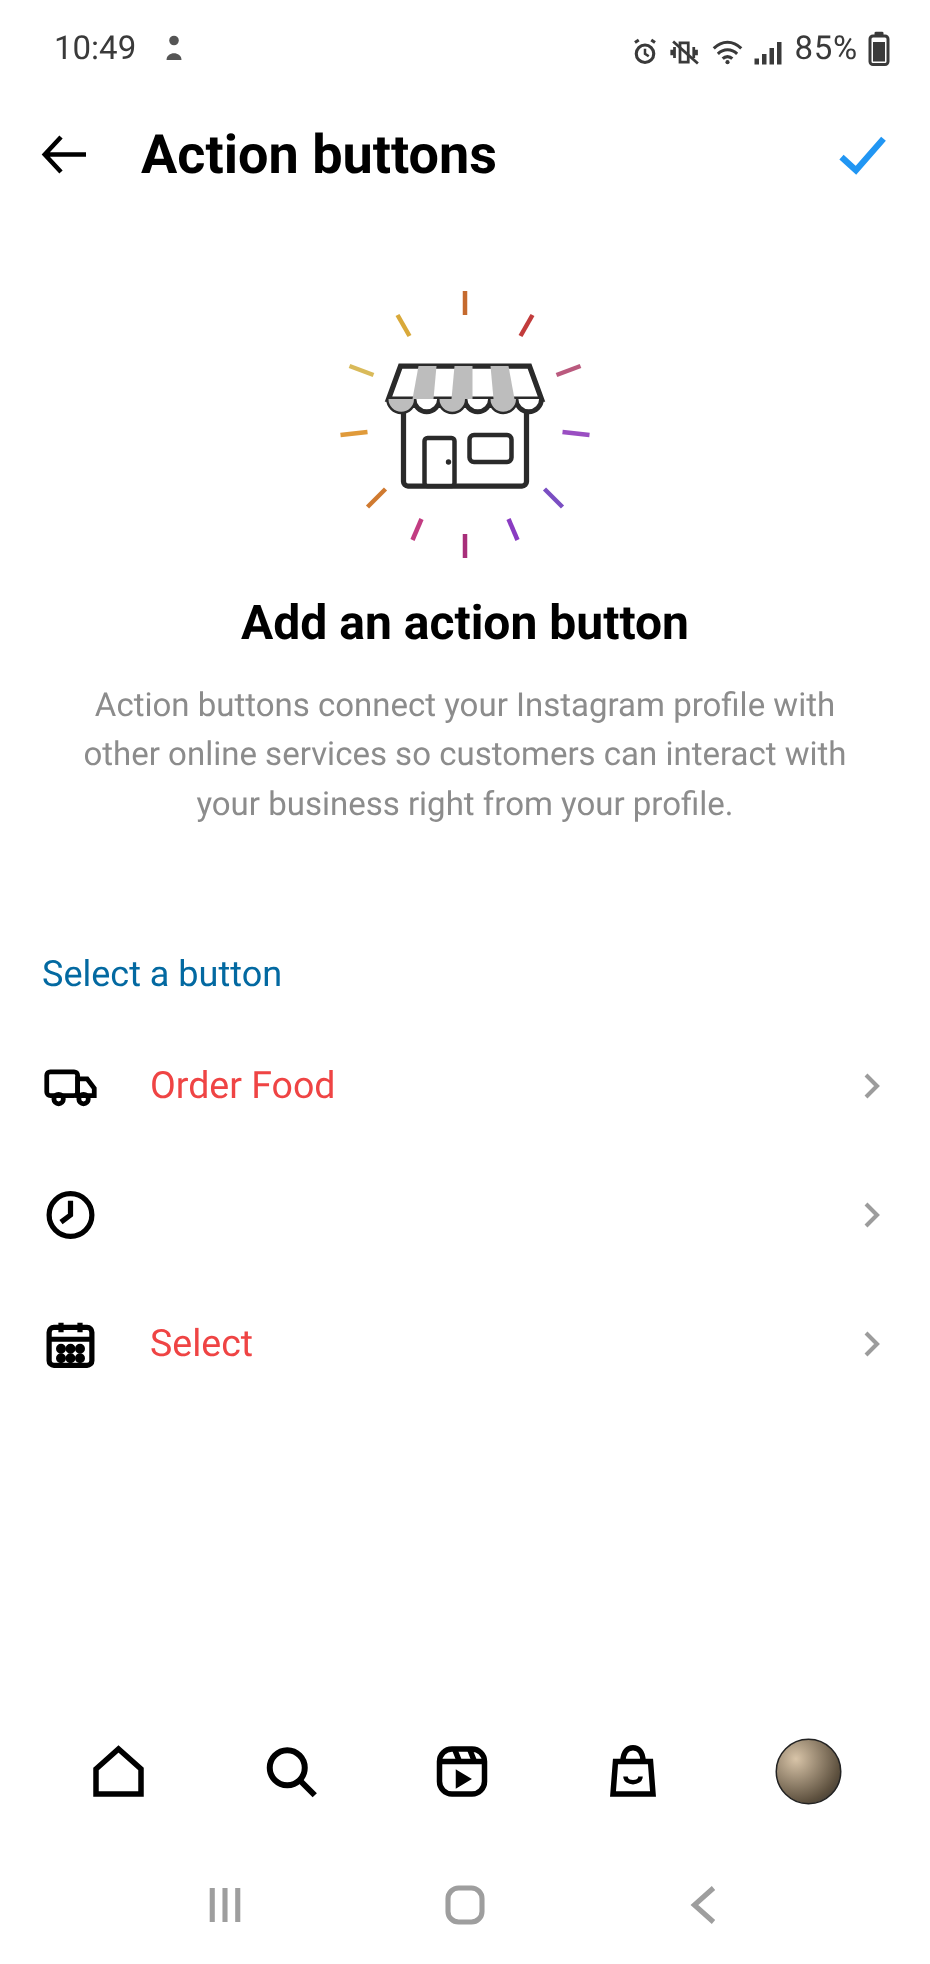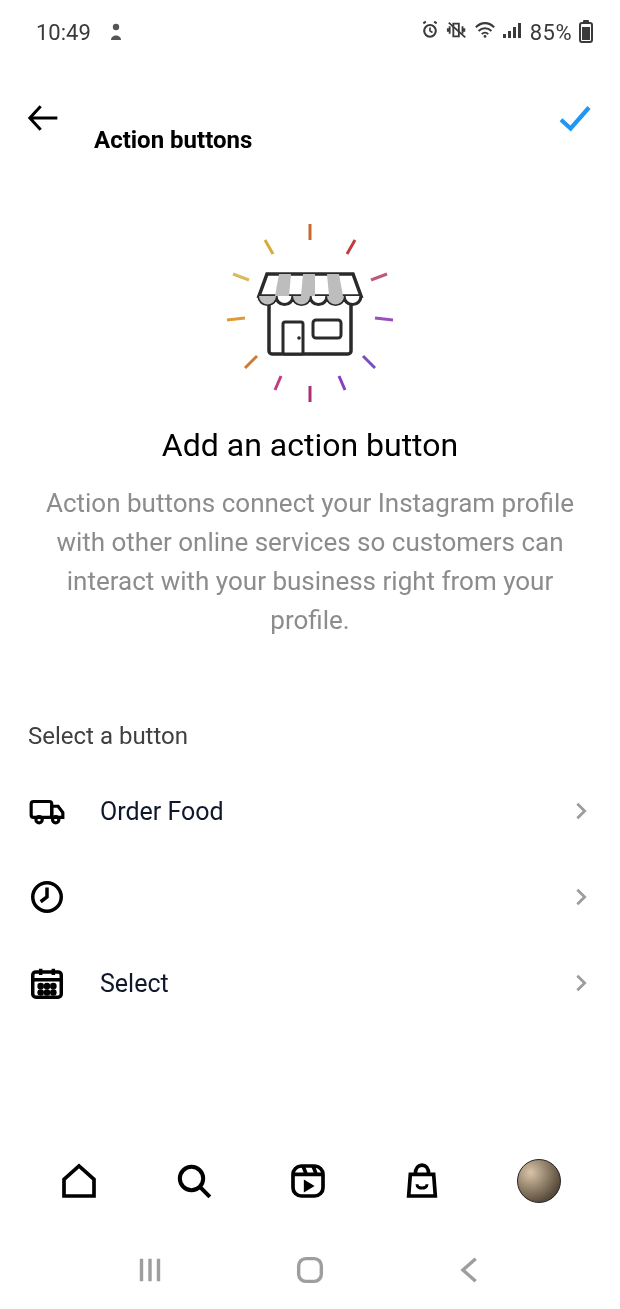--- a/index.html
+++ b/index.html
@@ -22,78 +22,77 @@
       font-size: 22px;
       color: #3a3a3a;
     }
     .status-left {
       display: flex;
       align-items: center;
       gap: 16px;
     }
     .status-right {
       display: flex;
-      align-items: flex-start;
+      align-items: flex-end;
       gap: 6px;
       letter-spacing: 0.5px;
     }
     .status-right svg { display: block; }
     
     .header {
       display: flex;
       align-items: center;
       padding: 18px 24px 24px 24px;
       gap: 30px;
     }
     .back-icon { width: 40px; height: 40px; }
     .header-title {
-      font-size: 24px;
+      font-size: 36px;
       font-weight: 700;
       flex: 0 0 auto;
-      margin-top: 44px;
     }
     .header-spacer { flex: 1; }
     .confirm-icon { width: 42px; height: 42px; }
     
     .hero {
       text-align: center;
       margin-top: 40px;
     }
     .illus {
       width: 210px;
       height: 190px;
       margin: 0 auto 18px auto;
       position: relative;
     }
     .hero-title {
       font-size: 32px;
-      font-weight: 400;
+      font-weight: 700;
       margin: 18px 20px 20px 20px;
     }
     .hero-desc {
-      font-size: 26px;
+      font-size: 22px;
       line-height: 1.5;
       color: #8c8c8c;
       margin: 0 40px;
     }
     
     .section-label {
       font-size: 24px;
-      color: #404040;
+      color: #0369a1;
       margin: 82px 28px 18px 28px;
     }
     .option {
       display: flex;
       align-items: center;
       padding: 24px 28px;
       gap: 34px;
       cursor: pointer;
     }
     .option-icon { width: 38px; height: 38px; flex: 0 0 38px; }
-    .option-label { font-size: 25px; color: #0f172a; flex: 0 0 auto; }
+    .option-label { font-size: 25px; color: #ef4444; flex: 0 0 auto; }
     .option-spacer { flex: 1; }
     .chev { width: 22px; height: 22px; color: #9c9c9c; }
     
     .bottom-nav {
       position: absolute;
       bottom: 92px;
       left: 0;
       right: 0;
       display: flex;
       justify-content: space-around;

